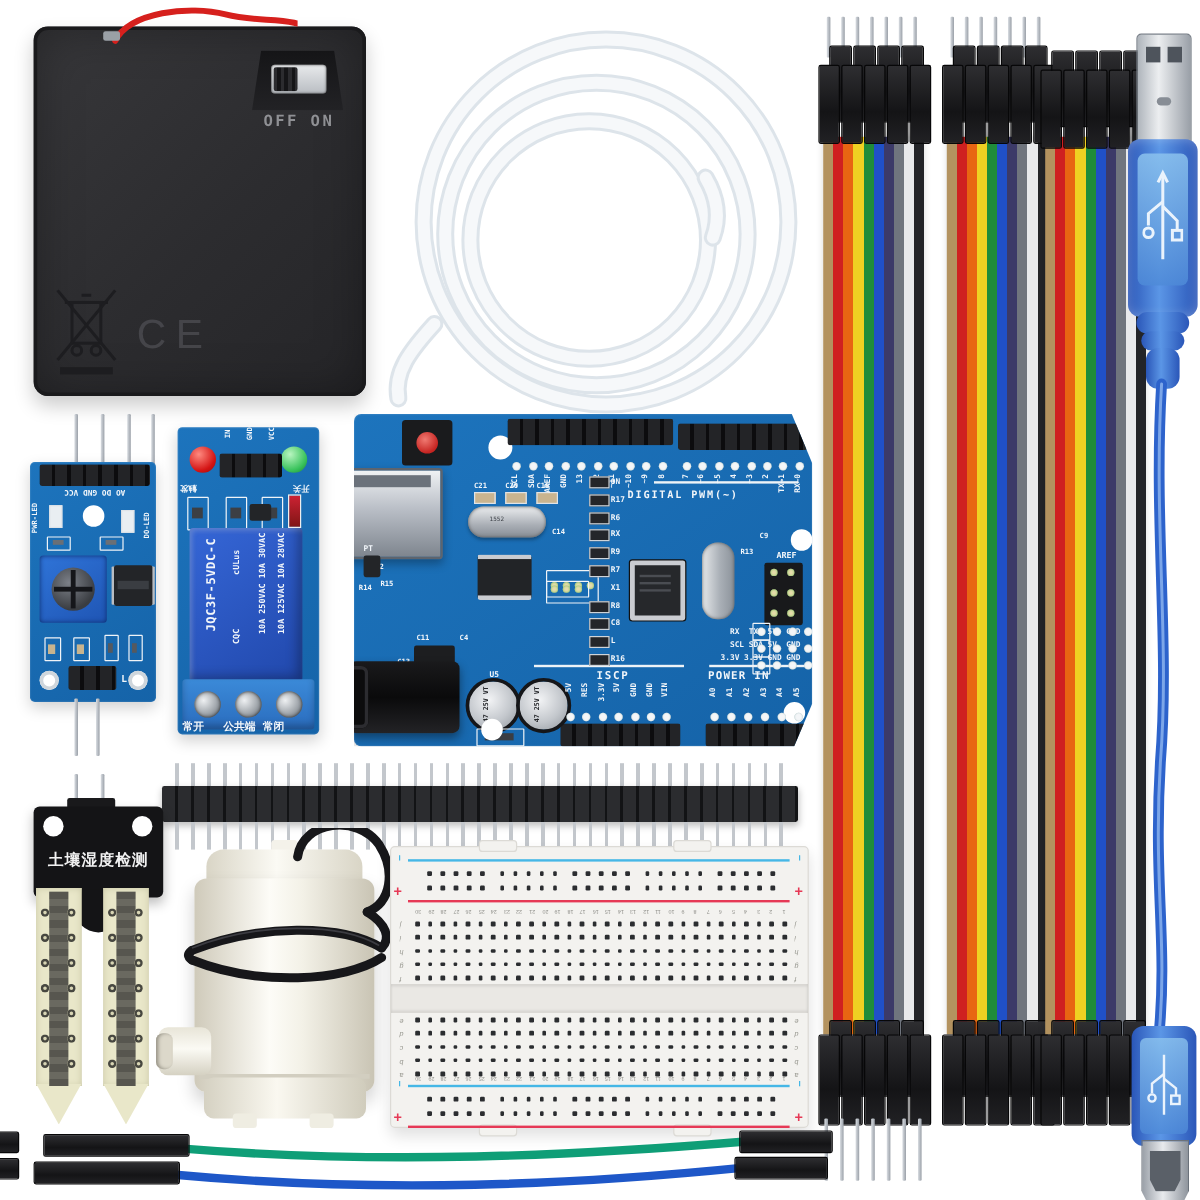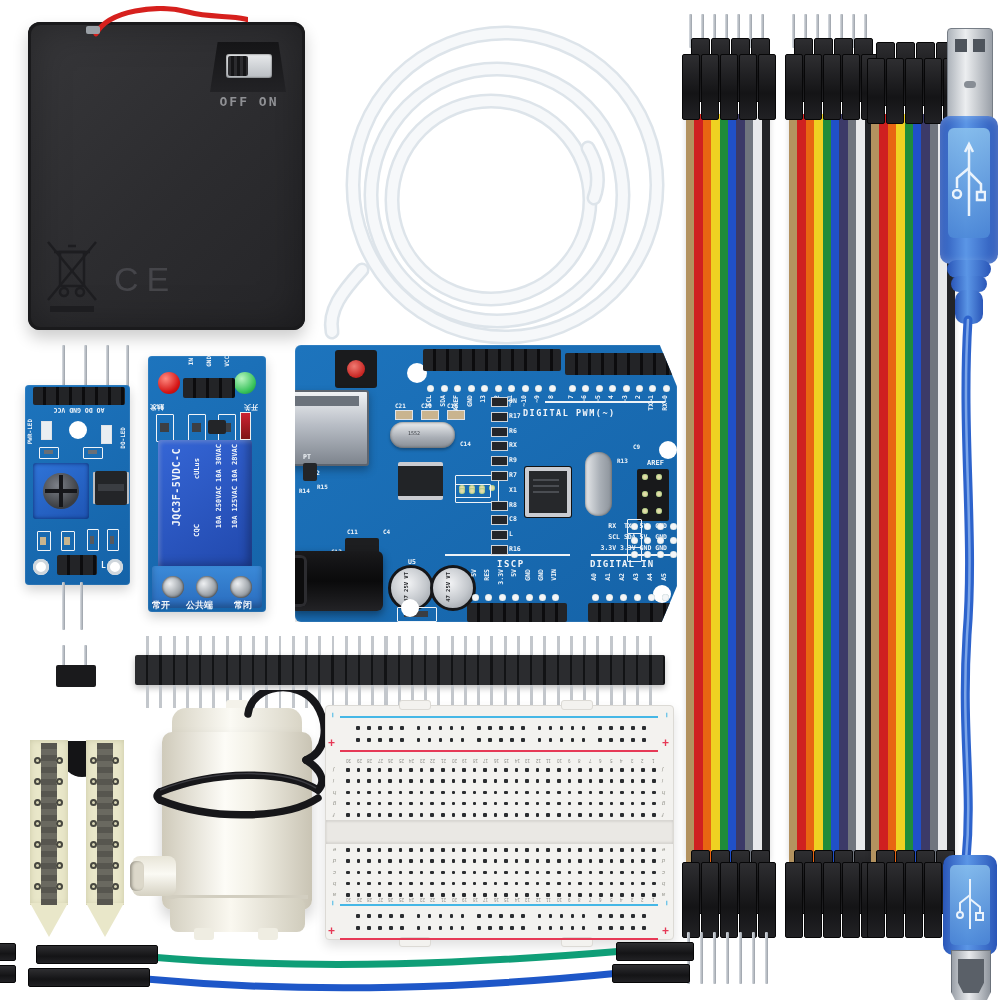--- a/index.html
+++ b/index.html
@@ -158,21 +158,21 @@
       <div class="vlab" style="left:58px;top:4px;font-size:7px">10A 250VAC 10A 30VAC</div>
       <div class="vlab" style="left:74px;top:4px;font-size:7px">10A 125VAC 10A 28VAC</div>
     </div>
     <div class="abs" style="left:4px;top:210px;width:110px;height:42px;background:linear-gradient(180deg,#3b8ad8,#2a6cbe);border-radius:3px;box-shadow:inset 0 -4px 6px rgba(0,0,0,.25)">
       <div class="screw" style="left:10px;top:10px"></div>
       <div class="screw" style="left:44px;top:10px"></div>
       <div class="screw" style="left:78px;top:10px"></div>
     </div>
     <div class="abs silk" style="left:4px;top:243px;font-size:9px">常开</div>
     <div class="abs silk" style="left:38px;top:243px;font-size:9px">公共端</div>
-    <div class="abs silk" style="left:86px;top:243px;font-size:9px">常闭</div>
+    <div class="abs silk" style="left:71px;top:243px;font-size:9px">常闭</div>
   </div>
 
   <div class="pcb" id="arduino" style="left:295px;top:345px;width:382px;height:277px;border-radius:6px;
               clip-path:polygon(0 0,95.5% 0,100% 15%,100% 87%,96% 100%,0 100%)">
     <div class="abs" style="left:40px;top:5px;width:42px;height:38px;background:#1a1b1d;border-radius:3px">
       <div class="abs" style="left:12px;top:10px;width:18px;height:18px;border-radius:50%;background:radial-gradient(circle at 40% 35%,#f07a72,#c62421 70%)"></div>
     </div>
     <div class="abs" style="left:112px;top:18px;width:20px;height:20px;border-radius:50%;background:#fff"></div>
     <div class="hdr" style="left:128px;top:4px;width:138px;height:22px"></div>
     <div class="hdr" style="left:270px;top:8px;width:108px;height:22px"></div>
@@ -236,21 +236,21 @@
     </div>
     <div id="ar-pinout" class="abs" style="left:242px;top:176px;width:130px;text-align:right">
         <div class="silk" style="position: relative; font-size: 6.5px; line-height: 11px; white-space: pre;">RX  TX  5V  GND</div>
         <div class="silk" style="position: relative; font-size: 6.5px; line-height: 11px; white-space: pre;">SCL SDA 5V  GND</div>
         <div class="silk" style="position: relative; font-size: 6.5px; line-height: 11px; white-space: pre;">3.3V 3.3V GND GND</div>
       </div>
     <div id="ar-gridholes"></div>
     <div class="abs" style="left:150px;top:209px;width:125px;height:1.5px;background:#eef3f7"></div>
     <div class="abs" style="left:296px;top:209px;width:80px;height:1.5px;background:#eef3f7"></div>
     <div class="abs silk" style="left:202px;top:214px;font-size:9px;letter-spacing:1.5px">ISCP</div>
-    <div class="abs silk" style="left:295px;top:214px;font-size:9px;letter-spacing:1px">DIGITAL IN</div>
+    <div class="abs silk" style="left:295px;top:214px;font-size:9px;letter-spacing:1px">POWER IN</div>
     <div id="ar-botpins"></div>
     <div class="hdr" style="left:172px;top:258px;width:100px;height:19px"></div>
     <div class="hdr" style="left:293px;top:258px;width:84px;height:19px"></div>
     <div class="abs" style="left:-4px;top:206px;width:92px;height:60px;background:linear-gradient(180deg,#1a1a1c,#0a0a0b 50%,#232326);border-radius:6px;box-shadow:0 4px 8px rgba(0,0,0,.4)">
       <div class="abs" style="left:-8px;top:4px;width:24px;height:52px;background:#0c0c0d;border-radius:6px;box-shadow:inset 0 0 0 3px #2c2c30"></div>
     </div>
     <div class="abs" style="left:93px;top:220px;width:40px;height:40px;border-radius:50%;background:radial-gradient(circle at 42% 38%,#f2f3f5,#c3c7cc 55%,#8f959c);border:3px solid #151619">
       <div class="vlab" style="left:13px;top:4px;font-size:5.5px;color:#26282c">47 25V VT</div>
     </div>
     <div class="abs" style="left:135px;top:220px;width:40px;height:40px;border-radius:50%;background:radial-gradient(circle at 42% 38%,#f2f3f5,#c3c7cc 55%,#8f959c);border:3px solid #151619">
@@ -370,20 +370,25 @@
   <div class="abs" style="left:135px;top:636px;width:530px;height:72px">
     <div class="abs" style="left:6px;top:0;width:518px;height:20px;background:repeating-linear-gradient(90deg,transparent 0 5px,#c3c7cc 5px 8px,transparent 8px 13.25px)"></div>
     <div class="abs" style="left:0;top:19px;width:530px;height:30px;background:repeating-linear-gradient(90deg,#2b2c2f 0 11px,#121315 11px 13.25px);border-radius:2px;box-shadow:0 3px 6px rgba(0,0,0,.25)"></div>
     <div class="abs" style="left:6px;top:49px;width:518px;height:23px;background:repeating-linear-gradient(90deg,transparent 0 5px,#c3c7cc 5px 8px,transparent 8px 13.25px)"></div>
   </div>
 
   <div class="abs" style="left:20px;top:645px;width:120px;height:295px">
     <div class="pin" style="left:42px;top:0;height:32px"></div>
     <div class="pin" style="left:64px;top:0;height:32px"></div>
     <div class="abs" style="left:36px;top:20px;width:40px;height:22px;background:#1a1a1c;border-radius:2px"></div>
+    <div class="abs" style="left:8px;top:27px;width:108px;height:76px;background:#141416;border-radius:5px;box-shadow:0 5px 10px rgba(0,0,0,.25)">
+      <div class="abs" style="left:8px;top:8px;width:17px;height:17px;border-radius:50%;background:#fff"></div>
+      <div class="abs" style="left:82px;top:8px;width:17px;height:17px;border-radius:50%;background:#fff"></div>
+      <div class="abs" style="left:0;top:36px;width:108px;text-align:center;color:#f2f2f2;font:bold 13px 'Liberation Sans',sans-serif;letter-spacing:1px">土壤湿度检测</div>
+    </div>
     <div class="abs" style="left:42px;top:96px;width:40px;height:36px;background:#141416;border-radius:0 0 20px 20px"></div>
     <div id="probe-prongs">
         <div class="abs" style="left: 10px; top: 95px; width: 38px; height: 165px; background: rgb(233, 231, 201); box-shadow: rgb(201, 199, 166) 0px 0px 6px inset;"></div>
         <div class="abs" style="left: 10px; top: 258px; width: 38px; height: 34px; background: rgb(233, 231, 201); clip-path: polygon(0px 0px, 100% 0px, 50% 100%);"></div>
         <div class="abs" style="left: 21px; top: 98px; width: 16px; height: 162px; background: repeating-linear-gradient(rgb(87, 86, 79) 0px, rgb(87, 86, 79) 6px, rgb(106, 105, 96) 6px, rgb(106, 105, 96) 12px);"></div>
         <div class="abs" style="left: 14px; top: 112px; width: 7px; height: 7px; border-radius: 50%; background: rgb(216, 213, 180); box-shadow: rgb(71, 71, 64) 0px 0px 0px 2px inset;"></div>
         <div class="abs" style="left: 36px; top: 112px; width: 7px; height: 7px; border-radius: 50%; background: rgb(216, 213, 180); box-shadow: rgb(71, 71, 64) 0px 0px 0px 2px inset;"></div>
         <div class="abs" style="left: 14px; top: 133px; width: 7px; height: 7px; border-radius: 50%; background: rgb(216, 213, 180); box-shadow: rgb(71, 71, 64) 0px 0px 0px 2px inset;"></div>
         <div class="abs" style="left: 36px; top: 133px; width: 7px; height: 7px; border-radius: 50%; background: rgb(216, 213, 180); box-shadow: rgb(71, 71, 64) 0px 0px 0px 2px inset;"></div>
         <div class="abs" style="left: 14px; top: 154px; width: 7px; height: 7px; border-radius: 50%; background: rgb(216, 213, 180); box-shadow: rgb(71, 71, 64) 0px 0px 0px 2px inset;"></div>

